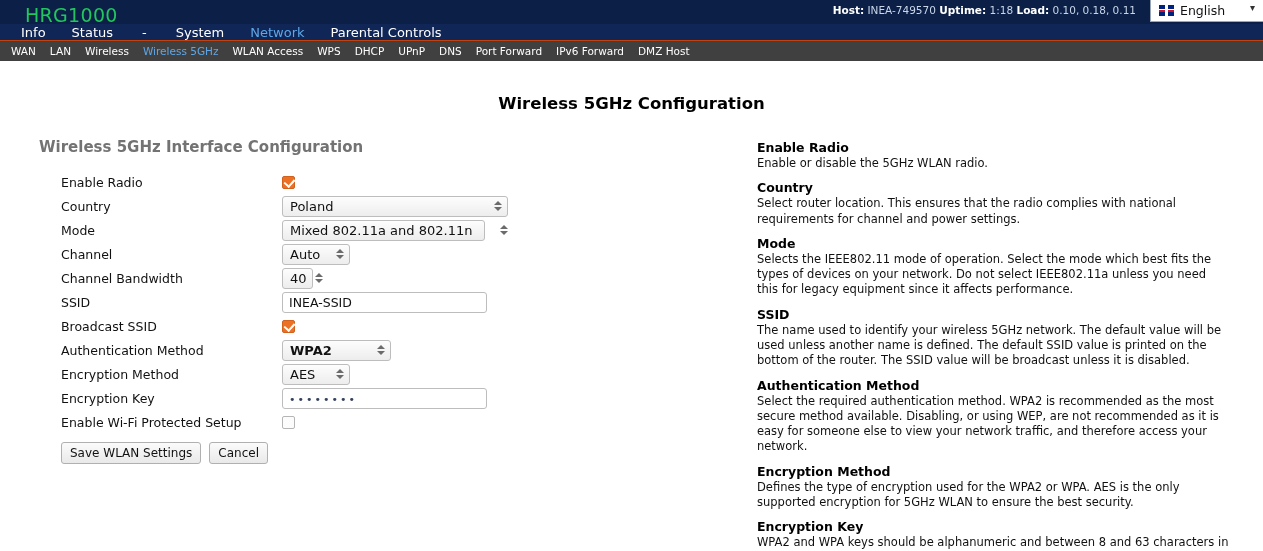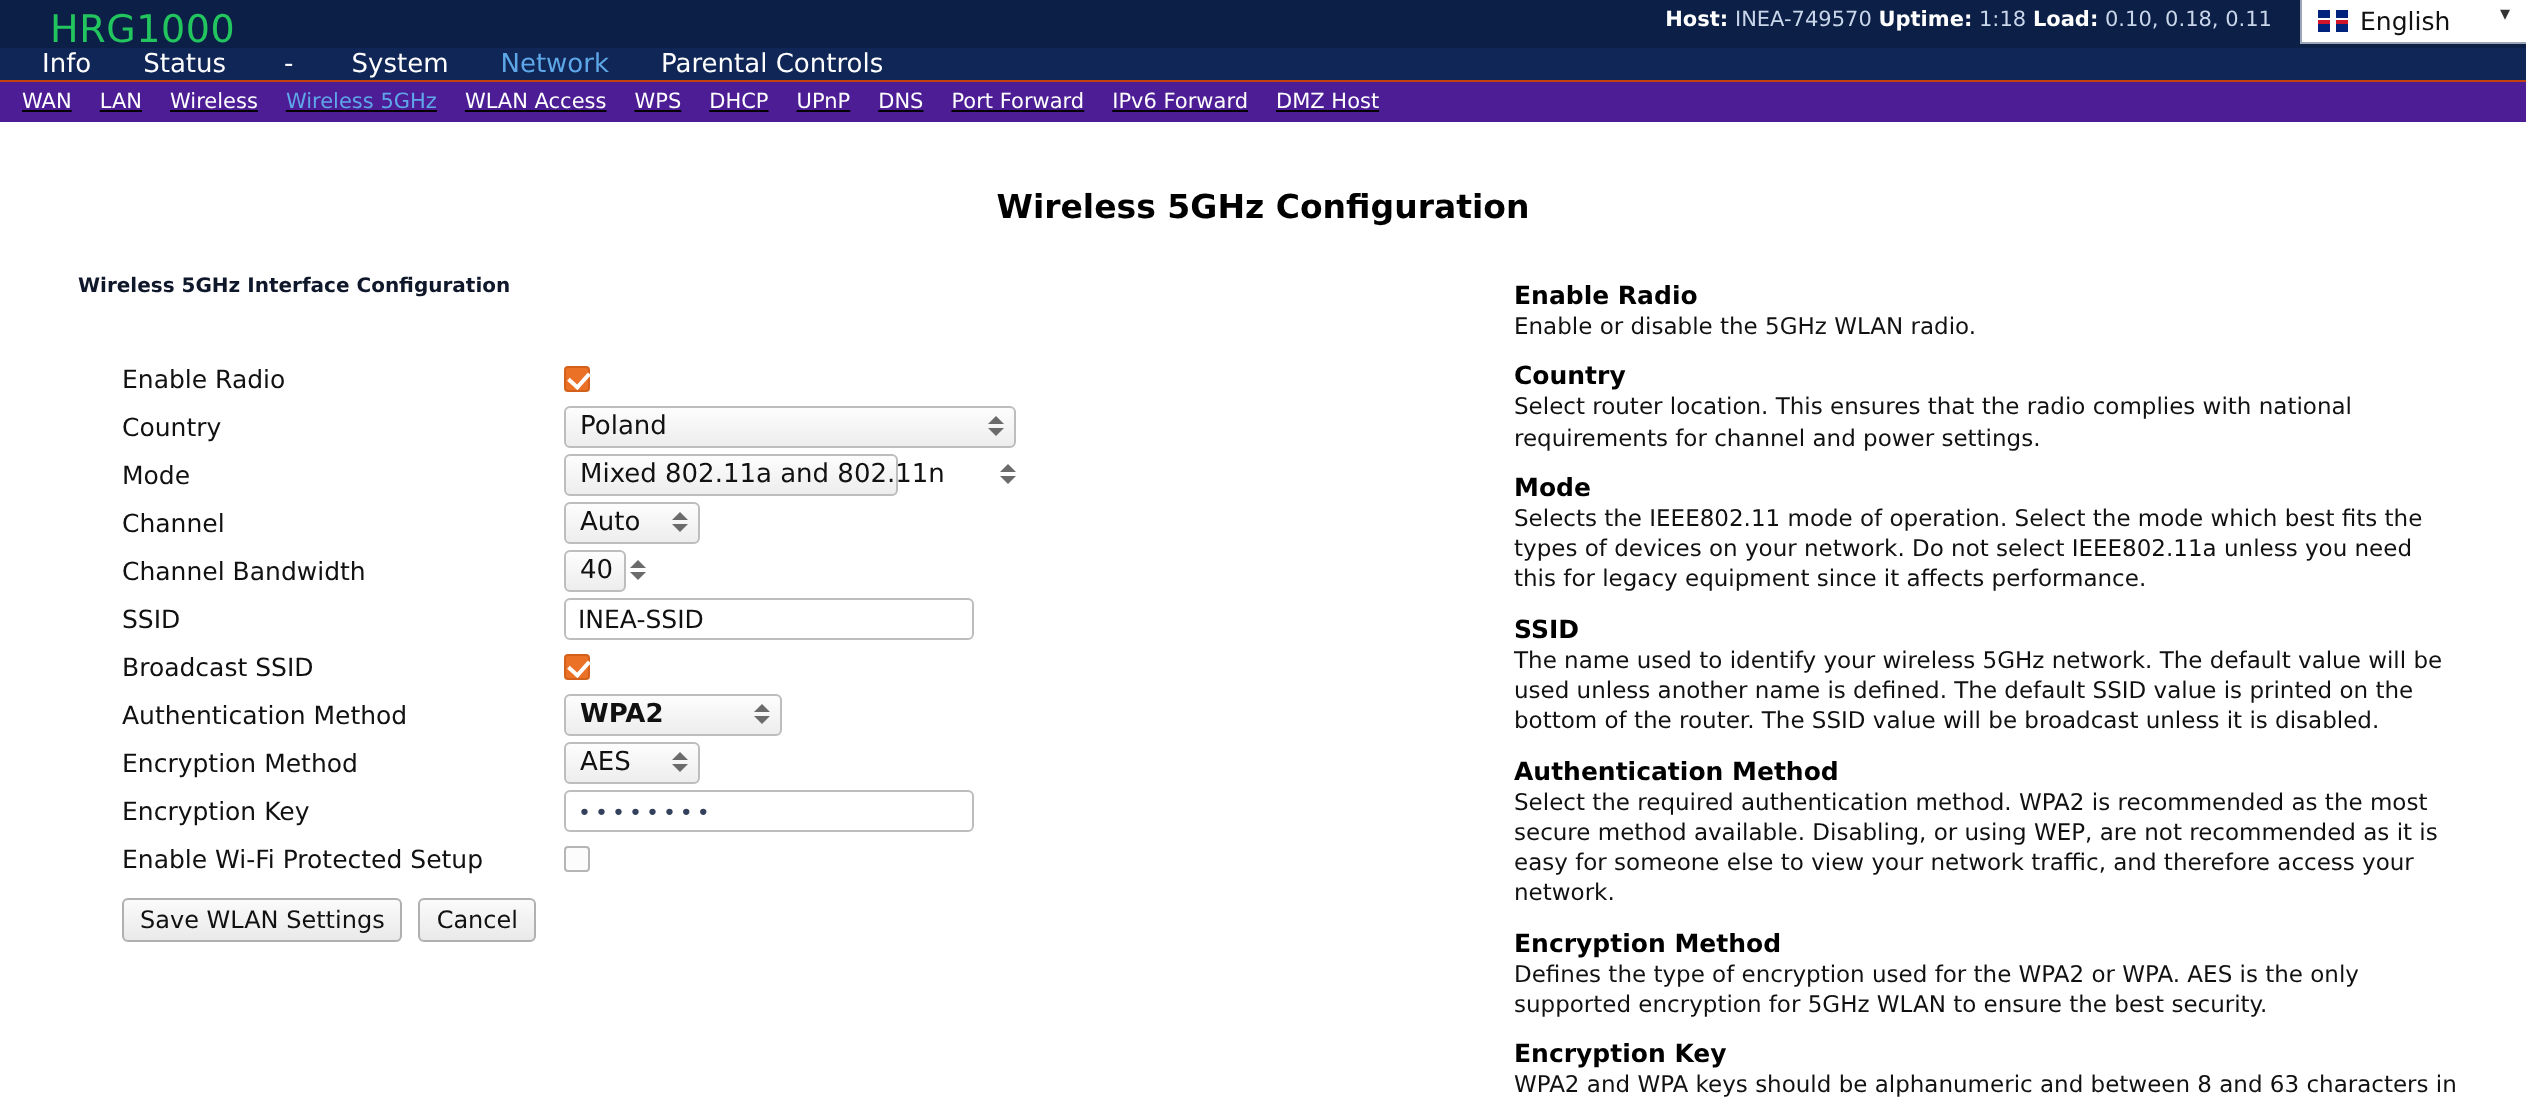--- a/index.html
+++ b/index.html
@@ -91,24 +91,23 @@
     text-decoration: none;
     padding: 0 13px;
     line-height: 23px;
     white-space: nowrap;
   }
   #mainnav a.sep { color: #ffffff; padding: 0 16px; }
   #mainnav a.active { color: #5ea7e8; }
 
   #subnav {
     height: 20px;
-    background: #4c1d95;
+    background: #404040;
     display: flex; align-items: flex-start;
     padding-left: 4px;
-    text-decoration: underline;
   }
   #subnav a {
     color: #ffffff;
     font-size: 10.5px;
     text-decoration: none;
     padding: 0 7px;
     line-height: 20px;
     white-space: nowrap;
   }
   #subnav a.active { color: #5ea7e8; }
@@ -127,24 +126,24 @@
     position: relative;
     margin-top: 25px;
   }
 
   #formcol {
     position: absolute;
     left: 39px; top: 0;
     width: 640px;
   }
   #sectiontitle {
-    font-size: 10px;
+    font-size: 15px;
     font-weight: bold;
-    color: #0f172a;
-    margin-bottom: 28px;
+    color: #737373;
+    margin-bottom: 14px;
   }
 
   .frow {
     display: flex;
     align-items: center;
     height: 24px;
     margin-bottom: 0px;
   }
   .flabel {
     width: 243px;
@@ -202,21 +201,21 @@
   .arrows i {
     display: block;
     width: 0; height: 0;
     border-left: 4px solid transparent;
     border-right: 4px solid transparent;
   }
   .arrows i.up { border-bottom: 4px solid #6b6b6b; margin-bottom: 2px; }
   .arrows i.dn { border-top: 4px solid #6b6b6b; }
 
   .sel.w-country { width: 226px; }
-  .sel.w-mode    { width: 167px; gap: 19px; }
+  .sel.w-mode    { width: 203px; gap: 19px; }
   .sel.w-channel { width: 68px; }
   .sel.w-bw      { width: 31px; }
   .sel.w-auth    { width: 109px; font-weight: bold; }
   .sel.w-enc     { width: 68px; }
 
   
   .inp {
     height: 21px;
     border: 1px solid #bdbdbd;
     border-radius: 3px;

